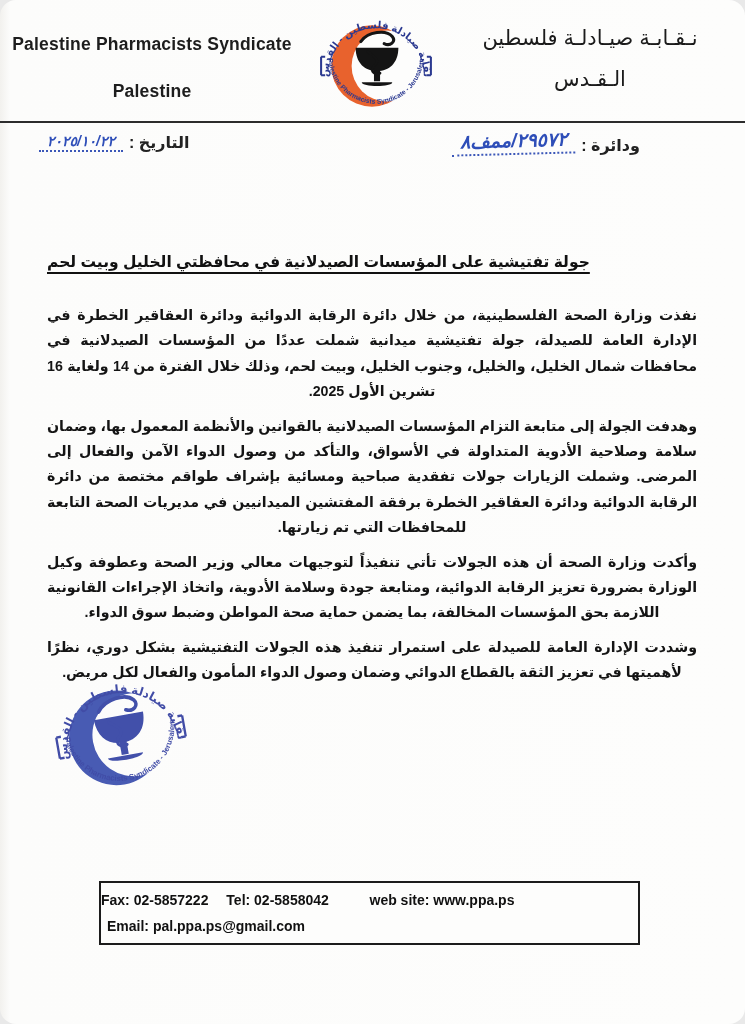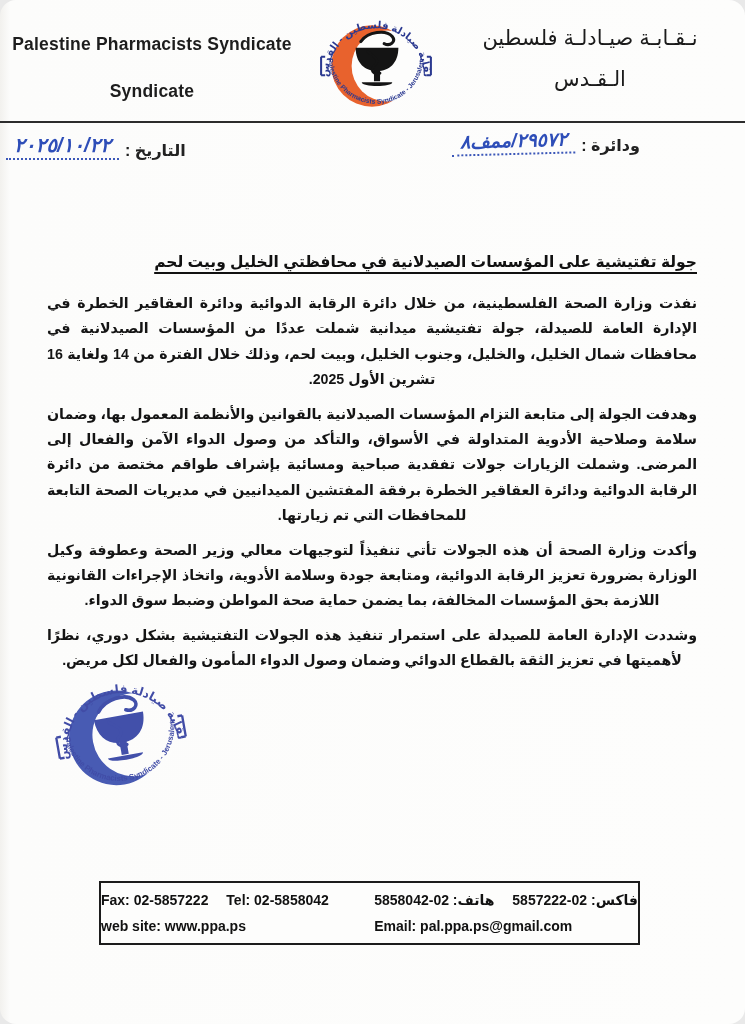--- a/index.html
+++ b/index.html
@@ -27,26 +27,26 @@
     border-top:2px solid #2c2c2c;}
   
   .ref-number{position:absolute;top:129px;right:105px;direction:rtl;
     display:flex;align-items:flex-end;gap:6px;}
   .ref-date{position:absolute;top:133px;left:6px;direction:rtl;
     display:flex;align-items:flex-end;gap:6px;}
   .ref-label{font-size:16px;font-weight:bold;color:#222;white-space:nowrap;}
   .ink{color:#2e4eb8;font-weight:bold;font-style:italic;
     border-bottom:2px dotted #3b57b8;padding:0 8px 1px;white-space:nowrap;}
   .ink.num{font-size:19px;letter-spacing:2px;transform:rotate(-1.5deg);direction:ltr;}
-  .ink.date{font-size:20px;letter-spacing:1.5px;direction:ltr;}
+  .ink.date{font-size:14px;letter-spacing:1.5px;direction:ltr;margin-left:33px;}
   
   .letter{position:absolute;top:253px;left:47px;width:650px;direction:rtl;}
-  .title{text-align:right;font-weight:bold;font-size:15.5px;color:#111;
+  .title{text-align:left;font-weight:bold;font-size:15.5px;color:#111;
     text-decoration:underline;text-underline-offset:5px;
-    text-decoration-thickness:1.5px;margin:0 0 20px 0;}
+    text-decoration-thickness:1.5px;margin:0 0 32px 0;}
   .letter p{margin:0 0 9px 0;font-size:14.2px;font-weight:bold;color:#141414;
     line-height:25.4px;text-align:justify;text-align-last:center;}
   
   .stamp{position:absolute;left:50px;top:666px;width:142px;height:142px;
     transform:rotate(-10deg);opacity:.93;
     --crescent:#3b4fae;--emblem:#3443a4;--ring:#333fa0;}
   
   .footer-box{position:absolute;left:99px;top:881px;width:541px;height:64px;
     border:2px solid #1c1c1c;background:#fdfdfc;box-sizing:border-box;
     display:grid;grid-template-columns:1fr 1fr;grid-template-rows:1fr 1fr;
@@ -91,21 +91,21 @@
         <textPath href="#arcBottom" startOffset="50%">Palestine Pharmacists Syndicate - Jerusalem</textPath>
       </text>
     </symbol>
   </defs>
 </svg>
 
 <div class="page">
 
   <div class="org-en">
     <div class="l1">Palestine Pharmacists Syndicate</div>
-    <div class="l2">Syndicate</div>
+    <div class="l2">Palestine</div>
   </div>
 
   <svg class="logo-top" viewBox="0 0 120 120">
     <use href="#ppa-logo"></use>
   </svg>
 
   <div class="org-ar">
     <div class="l1">نـقـابـة صيـادلـة فلسطين</div>
     <div class="l2">الـقـدس</div>
   </div>
@@ -134,26 +134,20 @@
     <use href="#ppa-logo"></use>
   </svg>
 
   <div class="footer-box">
     <div class="fcell">
       <span>Fax:</span>
       <span>02-5857222</span><span class="sep"></span>
       <span>Tel:</span>
       <span>02-5858042</span>
     </div>
-    <div class="fcell rtl">
-      <span>فاكس:</span>
-      <span>02-5857222</span><span class="sep"></span>
-      <span>هاتف:</span>
-      <span>02-5858042</span>
-    </div>
     <div class="fcell">
       <span>web site:</span>
       <span>www.ppa.ps</span>
     </div>
     <div class="fcell" style="padding-left:6px;">
       <span>Email:</span>
       <span>pal.ppa.ps@gmail.com</span>
     </div>
   </div>
 

